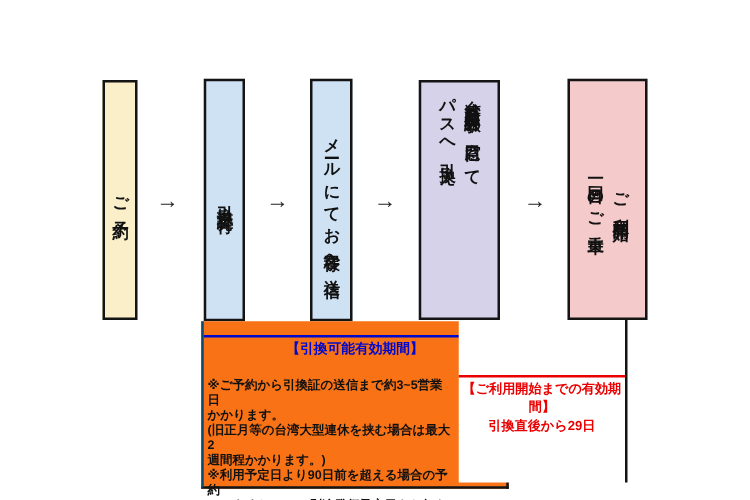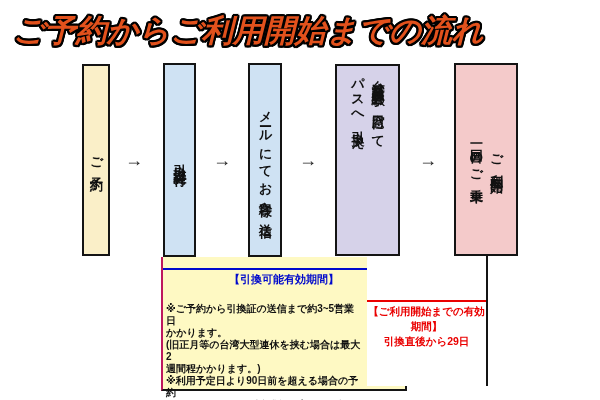--- a/index.html
+++ b/index.html
@@ -49,53 +49,52 @@
     position:absolute;top:149px;width:28px;height:22px;
     font-size:18px;color:#222;text-align:center;line-height:22px;
     font-weight:normal;
   }
   .a1{left:120px;} .a2{left:208px;} .a3{left:294px;} .a4{left:414px;}
 
   
   .exchange-panel{
     position:absolute;left:161px;top:257px;width:246px;height:134px;
     box-sizing:border-box;
-    border-left:2px solid #be185d;border-right:2px solid #141414;border-bottom:2px solid #141414;
-    background:#fef9c3;
+    border-left:2px solid #0c4a6e;border-right:2px solid #141414;border-bottom:2px solid #141414;
+    background:#f97316;
   }
   .blue-line{position:absolute;left:0;top:11px;width:100%;height:2px;}
   .exchange-head{
     position:absolute;left:0;top:15px;width:100%;
     text-align:center;font-weight:bold;font-size:11px;line-height:14px;
   }
   .exchange-notes{
     position:absolute;left:3px;top:46px;width:197px;
     font-size:10px;line-height:12px;font-weight:bold;color:#111;
     white-space:pre-line;letter-spacing:0;
   }
 
   
   .usage-panel{
-    position:absolute;left:367px;top:256px;width:121px;height:130px;
+    position:absolute;left:367px;top:256px;width:135px;height:130px;
     box-sizing:border-box;
     border-right:2px solid #141414;
     background:#fff;
   }
   .red-line{position:absolute;left:0;top:44px;width:100%;height:2px;}
   .usage-head{
     position:absolute;left:0;top:48px;width:100%;
     text-align:center;font-weight:bold;font-size:10.5px;line-height:15px;
   }
 </style>
 </head>
 <body>
 
 <div class="stage">
 
-  <div class="page-title" style="color: rgb(226, 81, 28);">ご予約からご利用開始までの流れ</div>
 
   <div class="step s1" style="background-color: rgb(250, 239, 200);">
     <span class="vtext">ご予約</span>
   </div>
   <div class="arrow a1">→</div>
 
   <div class="step s2" style="background-color: rgb(207, 226, 243);">
     <span class="vtext">引換証発行</span>
   </div>
   <div class="arrow a2">→</div>

